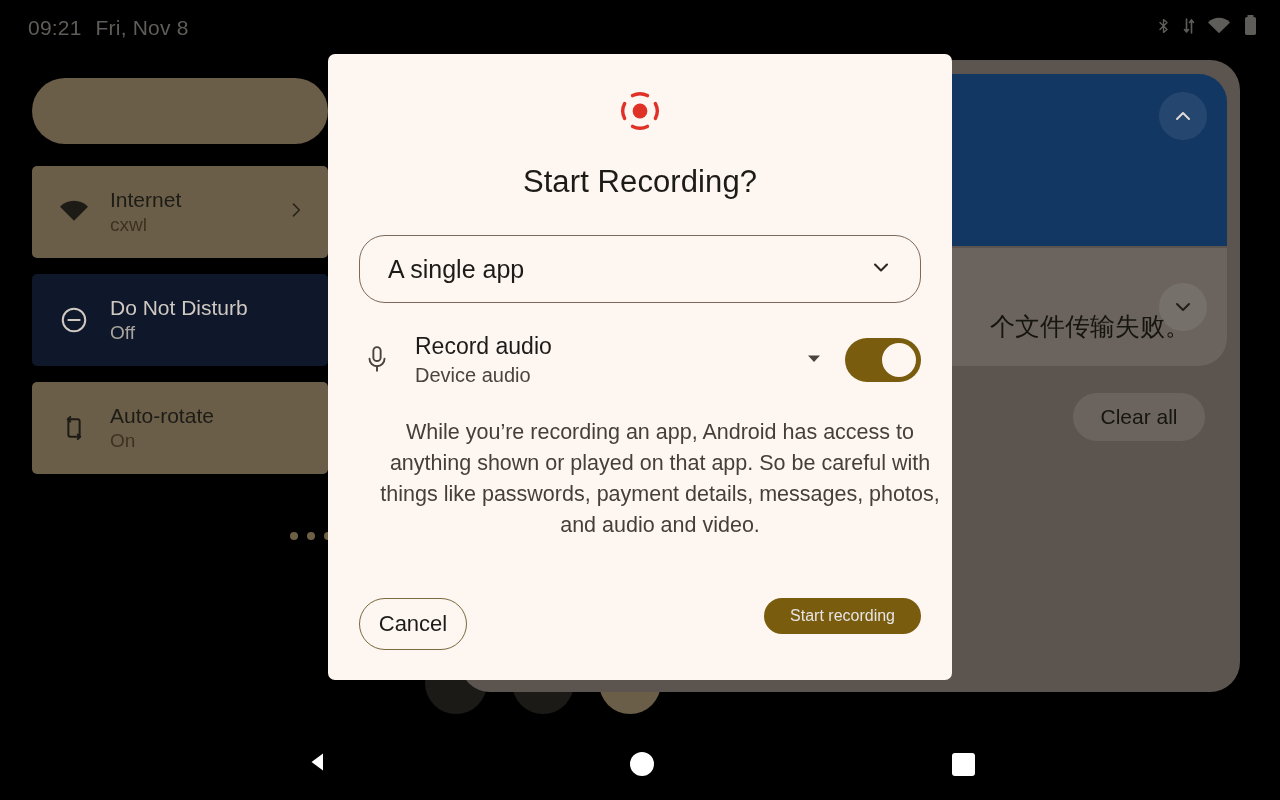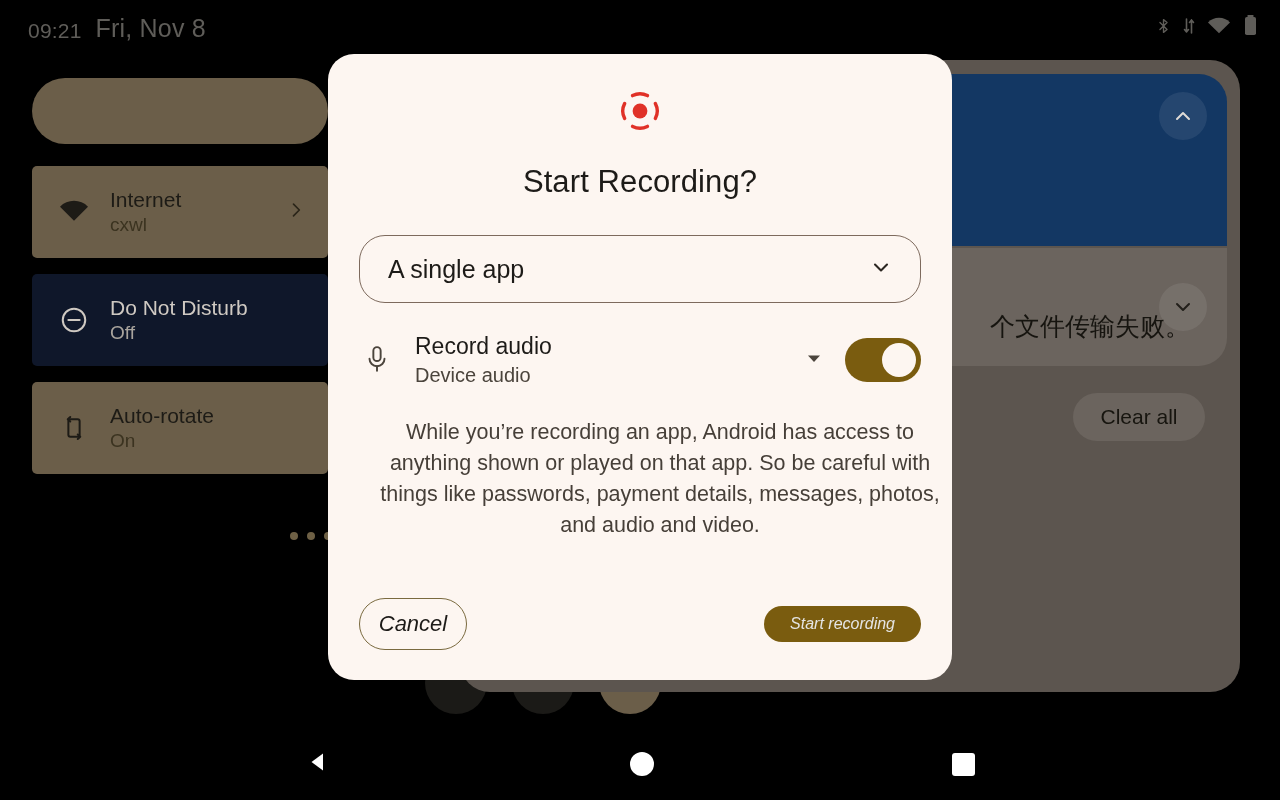--- a/index.html
+++ b/index.html
@@ -18,21 +18,21 @@
 
   
   #status-bar {
     position: absolute; left: 0; top: 0; width: 1280px; height: 56px;
     display: flex; align-items: center;
     padding: 0 22px 0 28px;
     color: #5c5a57;
   }
   #status-left { display: flex; align-items: flex-end; gap: 14px; }
   #status-clock { font-size: 21px; color: #5f5d59; letter-spacing: .2px; }
-  #status-date  { font-size: 25px; color: #5f5d59; letter-spacing: .2px; }
+  #status-date  { font-size: 21px; color: #5f5d59; letter-spacing: .2px; }
   #status-right { margin-left: auto; display: flex; align-items: center; gap: 11px; }
   .sysicon { display: block; }
 
   
   #qs-panel {
     position: absolute; left: 32px; top: 78px; width: 296px;
   }
   .qs-tile {
     position: relative;
     border-radius: 5px;
@@ -99,21 +99,21 @@
     position: absolute; left: 1073px; top: 393px; width: 132px; height: 48px;
     border-radius: 24px; background: #6b645e;
     display: flex; align-items: center; justify-content: center;
     font-size: 21px; color: #17150f;
   }
 
   
   #dialog {
     position: absolute; left: 328px; top: 54px; width: 624px; height: 626px;
     background: #FDF6F1;
-    border-radius: 26px;
+    border-radius: 7px;
     display: flex; flex-direction: column;
     align-items: center;
     padding: 34px 34px 30px 34px;
   }
   #rec-icon { margin-top: 2px; }
   #dialog-title {
     margin-top: 28px;
     font-size: 31px; color: #1d1b18; font-weight: 400; letter-spacing: .1px;
   }
   #source-select {
@@ -151,21 +151,21 @@
   #disclaimer {
     margin-top: 26px;
     width: 562px;
     font-size: 21.5px; line-height: 31px;
     color: #463f38; text-align: center; margin-left: 40px;
   }
 
   #dialog-actions {
     margin-top: auto;
     width: 562px;
-    display: flex; align-items: center; font-style: italic;
+    display: flex; align-items: flex-start;
   }
   #cancel-button {
     width: 108px; height: 52px; border-radius: 26px;
     border: 1px solid #7a6a3f; background: transparent;
     display: flex; align-items: center; justify-content: center;
     font-size: 22px; color: #1d1b18;
   }
   #start-button {
     margin-left: auto;
     height: 36px; padding: 0 26px; border-radius: 26px;

